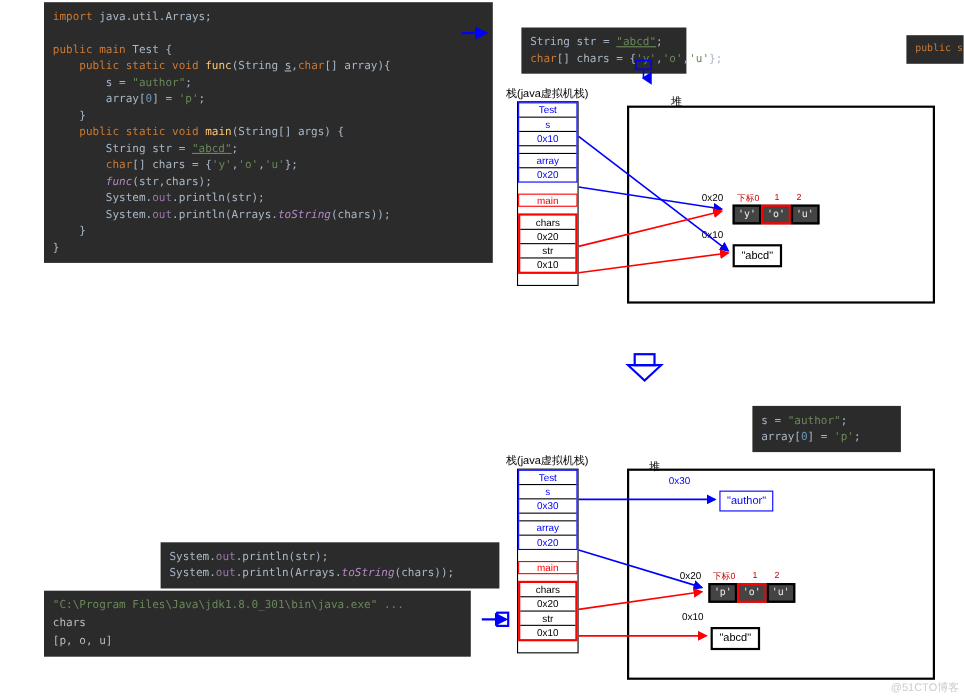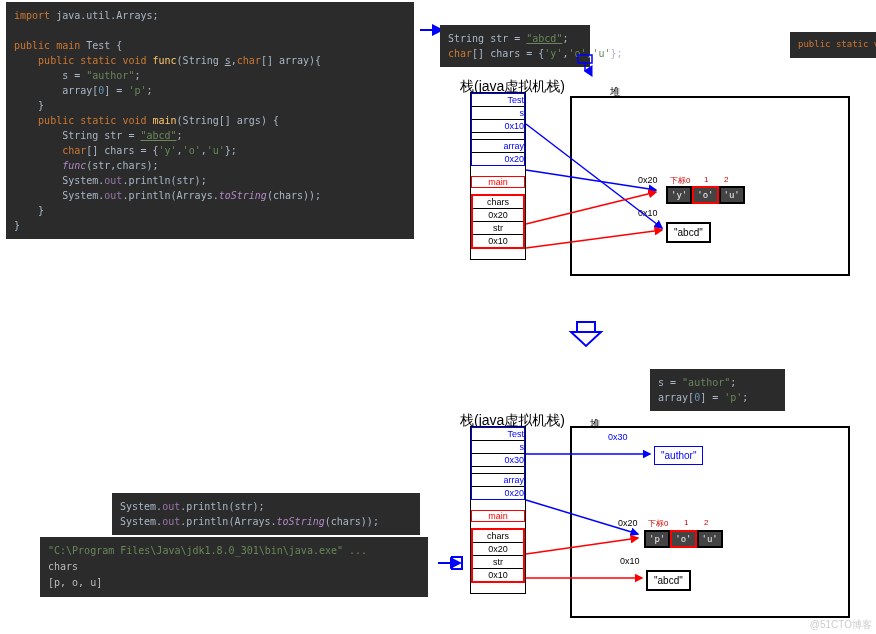--- a/index.html
+++ b/index.html
@@ -1,37 +1,37 @@
 <!DOCTYPE html>
 <html><head>
 <meta charset="utf-8">
 <style>
 * { box-sizing: border-box; margin: 0; padding: 0; }
 body { font-family: sans-serif; font-size: 9px; background: #fff; width: 876px; height: 634px; position: relative; }
-.code-block { background: #2b2b2b; color: #a9b7c6; font-family: Consolas, monospace; font-size: 10px; padding: 6px 8px; line-height: 1.5; white-space: pre; position: absolute; }
+.code-block { background: #2b2b2b; color: #a9b7c6; font-family: Consolas, monospace; font-size: 10px; padding: 6px 8px; line-height: 1.5; white-space: pre; position: absolute; margin-left: 34px; }
 .kw-import { color: #cc7832; }
 .kw-public { color: #cc7832; }
 .kw-char { color: #cc7832; }
 .str { color: #6a8759; text-decoration: underline; }
 .str2 { color: #6a8759; }
 .type { color: #ffc66d; }
 .num { color: #6897bb; }
 .out { color: #9876aa; }
 .method { font-style: italic; color: #b389c5; }
 .code-main { left: 6px; top: 2px; width: 408px; }
 .code-snippet1 { left: 440px; top: 25px; width: 150px; }
 .code-snippet2 { left: 790px; top: 32px; width: 280px; font-size: 9px; }
 .code-snippet3 { left: 650px; top: 369px; width: 135px; }
 .code-print { left: 112px; top: 493px; width: 308px; }
 .code-term { left: 40px; top: 537px; width: 388px; background: #2b2b2b; color: #bbb; font-family: Consolas, monospace; font-size: 10px; padding: 6px 8px; line-height: 1.6; white-space: pre; position: absolute; }
 .term-cmd { color: #6a8759; }
-.stack-label { position: absolute; font-size: 14px; }
+.stack-label { position: absolute; font-size: 10px; }
 .heap-label { position: absolute; font-size: 10px; }
 .stack { position: absolute; border: 1px solid #000; width: 56px; }
-.sframe { border: 1px solid blue; text-align: right; font-size: 9px; }
+.sframe { border: 1px solid blue; text-align: center; font-size: 9px; }
 .sframe-red { border: 1px solid red; text-align: center; font-size: 9px; }
 .sframe-red2 { border: 2px solid red; text-align: center; font-size: 9px; }
 .scell { border-bottom: 1px solid #000; padding: 1px 0; }
 .scell-nb { padding: 1px 0; }
 .heap { position: absolute; border: 2px solid #000; }
 .heap-obj { position: absolute; border: 2px solid #000; text-align: center; padding: 3px 6px; font-size: 10px; }
 .heap-obj-blue { position: absolute; border: 1px solid blue; text-align: center; padding: 3px 6px; font-size: 10px; }
 .arr-box { position: absolute; display: flex; }
 .arr-cell { border: 2px solid #000; background: #444; color: #eee; font-family: monospace; font-size: 9px; padding: 2px 3px; text-align: center; }
 .arr-cell-red { border: 2px solid red; background: #444; color: #eee; font-family: monospace; font-size: 9px; padding: 2px 3px; text-align: center; }

